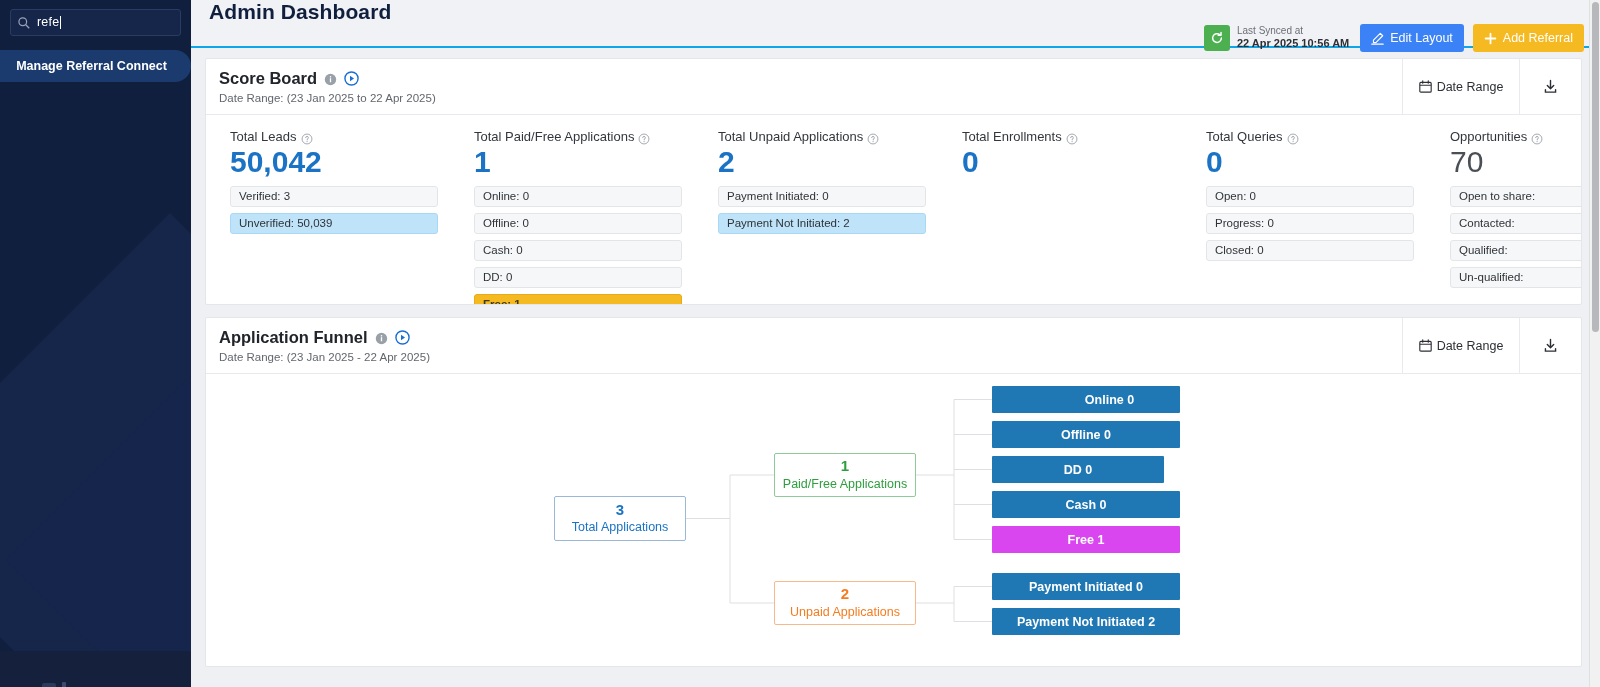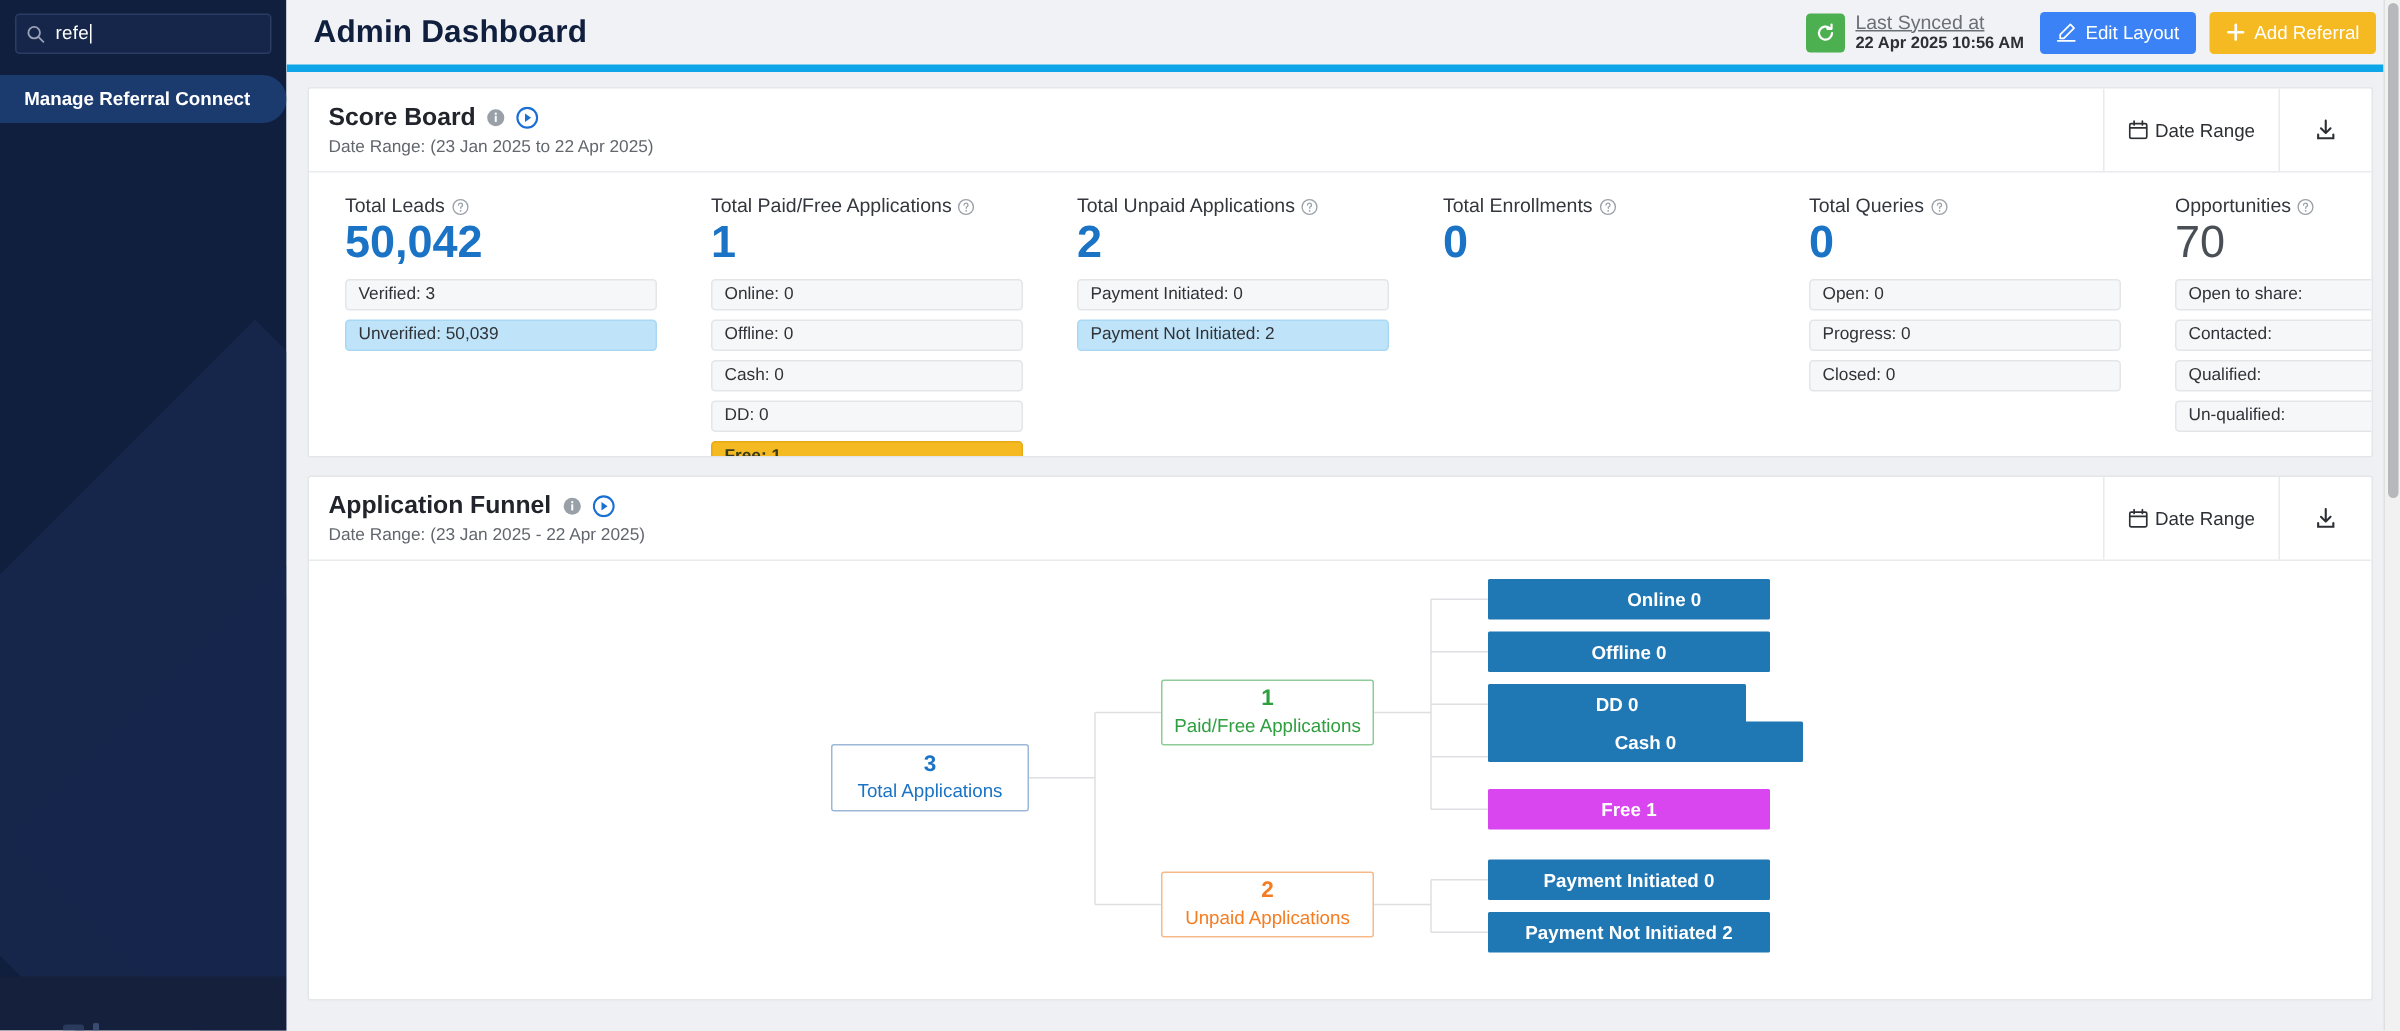--- a/index.html
+++ b/index.html
@@ -83,33 +83,34 @@
   
   .main {
     position: relative;
     flex: 1 1 auto;
     height: 687px;
     background: #eef0f3;
     overflow: hidden;
   }
   .topbar {
     height: 48px; background: #f1f2f5;
-    display: flex; align-items: center;
+    display: flex; 
     padding: 0 16px 0 18px;
-    border-bottom: 5px solid #0ea5e9;
+    border-bottom: 2px solid #0ea5e9;
+    flex-direction: column;
   }
   .page-title { font-size: 21px; font-weight: bold; color: #101f3d; letter-spacing: .1px; }
   .topbar-right { margin-left: auto; display: flex; align-items: center; gap: 0; }
   .sync-block { display: flex; align-items: center; margin-right: 11px; }
   .sync-btn {
     width: 26px; height: 26px; background: #4caf50; border-radius: 3px;
     display: flex; align-items: center; justify-content: center;
   }
   .sync-text { margin-left: 7px; line-height: 1.25; }
-  .sync-label { font-size: 13px; color: #6b6f76; display: block; text-decoration: underline; }
+  .sync-label { font-size: 10px; color: #6b6f76; display: block; }
   .sync-date { font-size: 11px; color: #2c2f34; font-weight: bold; display: block; }
   .btn {
     height: 28px; border-radius: 3px; border: none;
     display: inline-flex; align-items: center; gap: 6px;
     padding: 0 11px; font-size: 12.5px; font-weight: normal;
     color: #fff; cursor: pointer; white-space: nowrap;
     font-family: "Liberation Sans", sans-serif;
   }
   .btn-edit { background: #3b82f6; margin-right: 9px; }
   .btn-add { background: #f5b921; }
@@ -466,21 +467,21 @@
               <div class="fnum">1</div>
               <div class="flabel">Paid/Free Applications</div>
             </div>
             <div class="fnode orange" style="left: 568px; top: 207px; width: 142px; height: 44px;">
               <div class="fnum">2</div>
               <div class="flabel">Unpaid Applications</div>
             </div>
             <div class="leaf" style="left: 786px; top: 12px; width: 188px; padding-left: 47px;">Online 0</div>
             <div class="leaf" style="left: 786px; top: 47px; width: 188px;">Offline 0</div>
             <div class="leaf" style="left: 786px; top: 82px; width: 172px;">DD 0</div>
-            <div class="leaf" style="left: 786px; top: 107px; width: 210px;">Cash 0</div>
+            <div class="leaf" style="left: 786px; top: 117px; width: 188px;">Cash 0</div>
             <div class="leaf amber" style="left: 786px; top: 152px; width: 188px;">Free 1</div>
             <div class="leaf" style="left: 786px; top: 199px; width: 188px;">Payment Initiated 0</div>
             <div class="leaf" style="left: 786px; top: 234px; width: 188px;">Payment Not Initiated 2</div>
           </div>
       </div>
 
     </div>
 
     <div class="vscroll">
       <div class="vthumb"></div>

